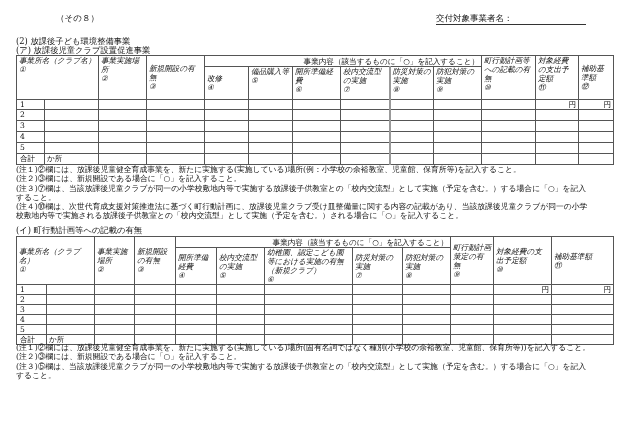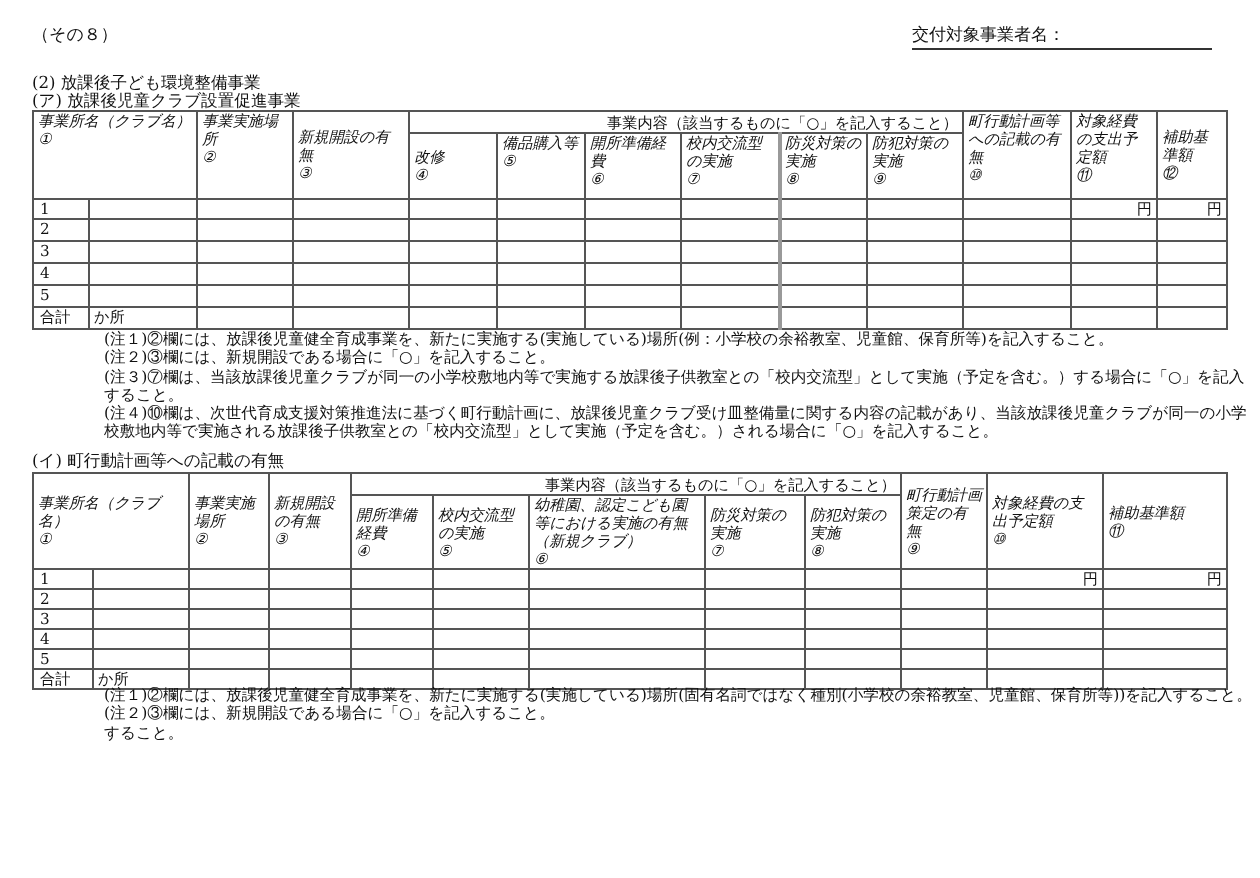--- a/index.html
+++ b/index.html
@@ -1,31 +1,31 @@
 <!DOCTYPE html>
 <html><head>
 <meta charset="utf-8">
 <style>
   html, body { margin:0; padding:0; background:#fff; }
   body { width:630px; height:439px; position:relative; overflow:hidden;
          font-family:"DejaVu Serif","Liberation Serif",serif; color:#111; }
   .abs { position:absolute; }
-  .t { font-size:8px; line-height:10px; white-space:nowrap; }
+  .t { font-size:8px; line-height:10px; white-space:nowrap;margin-left:40px; }
   .page-no { left:16px; top:13px; font-size:8.5px; }
-  .recipient { left:456px; top:13px; width:150px; border-bottom:1px solid #333; font-size:8.5px; line-height:11px; }
+  .recipient { left:436px; top:13px; width:150px; border-bottom:1px solid #333; font-size:8.5px; line-height:11px; }
   .sec { font-size:8.3px; line-height:10px; }
   table { border-collapse:collapse; position:absolute; table-layout:fixed; }
   td { border:1px solid #555; padding:0 2px; font-size:7.6px; line-height:9px; vertical-align:top; overflow:hidden; }
   td.thick-l { border-left:2px solid #999; }
   td.center { text-align:right; vertical-align:middle; }
   td.mid { vertical-align:middle; }
   td.num { padding-left:3px; }
   td.yen { text-align:right; padding-right:2px; }
   td.row-total-unit { text-align:left; padding-right:4px; }
-  .notes { font-size:7.8px; line-height:9.3px; white-space:nowrap;margin-left:36px; }
+  .notes { font-size:7.8px; line-height:9.3px; white-space:nowrap; }
   .hdr-cell { white-space:normal;font-style:italic; }
   .circ { display:block; }
 </style>
 </head>
 <body>
 
 <div class="abs t page-no">（その８）</div>
 <div class="abs recipient">
   <span>交付対象事業者名：</span>
 </div>
@@ -286,14 +286,15 @@
         <td></td>
     <td></td>
         <td></td>
   </tr>
 </tbody>
   </table>
 
 <div class="abs notes" style="left:16px;top:343px;">
   <div>(注１)②欄には、放課後児童健全育成事業を、新たに実施する(実施している)場所(固有名詞ではなく種別(小学校の余裕教室、児童館、保育所等))を記入すること。</div>
   <div>(注２)③欄には、新規開設である場合に「○」を記入すること。</div>
+  <div>(注３)⑤欄は、当該放課後児童クラブが同一の小学校敷地内等で実施する放課後子供教室との「校内交流型」として実施（予定を含む。）する場合に「○」を記入</div>
   <div>すること。</div>
 </div>
 
 </body></html>

